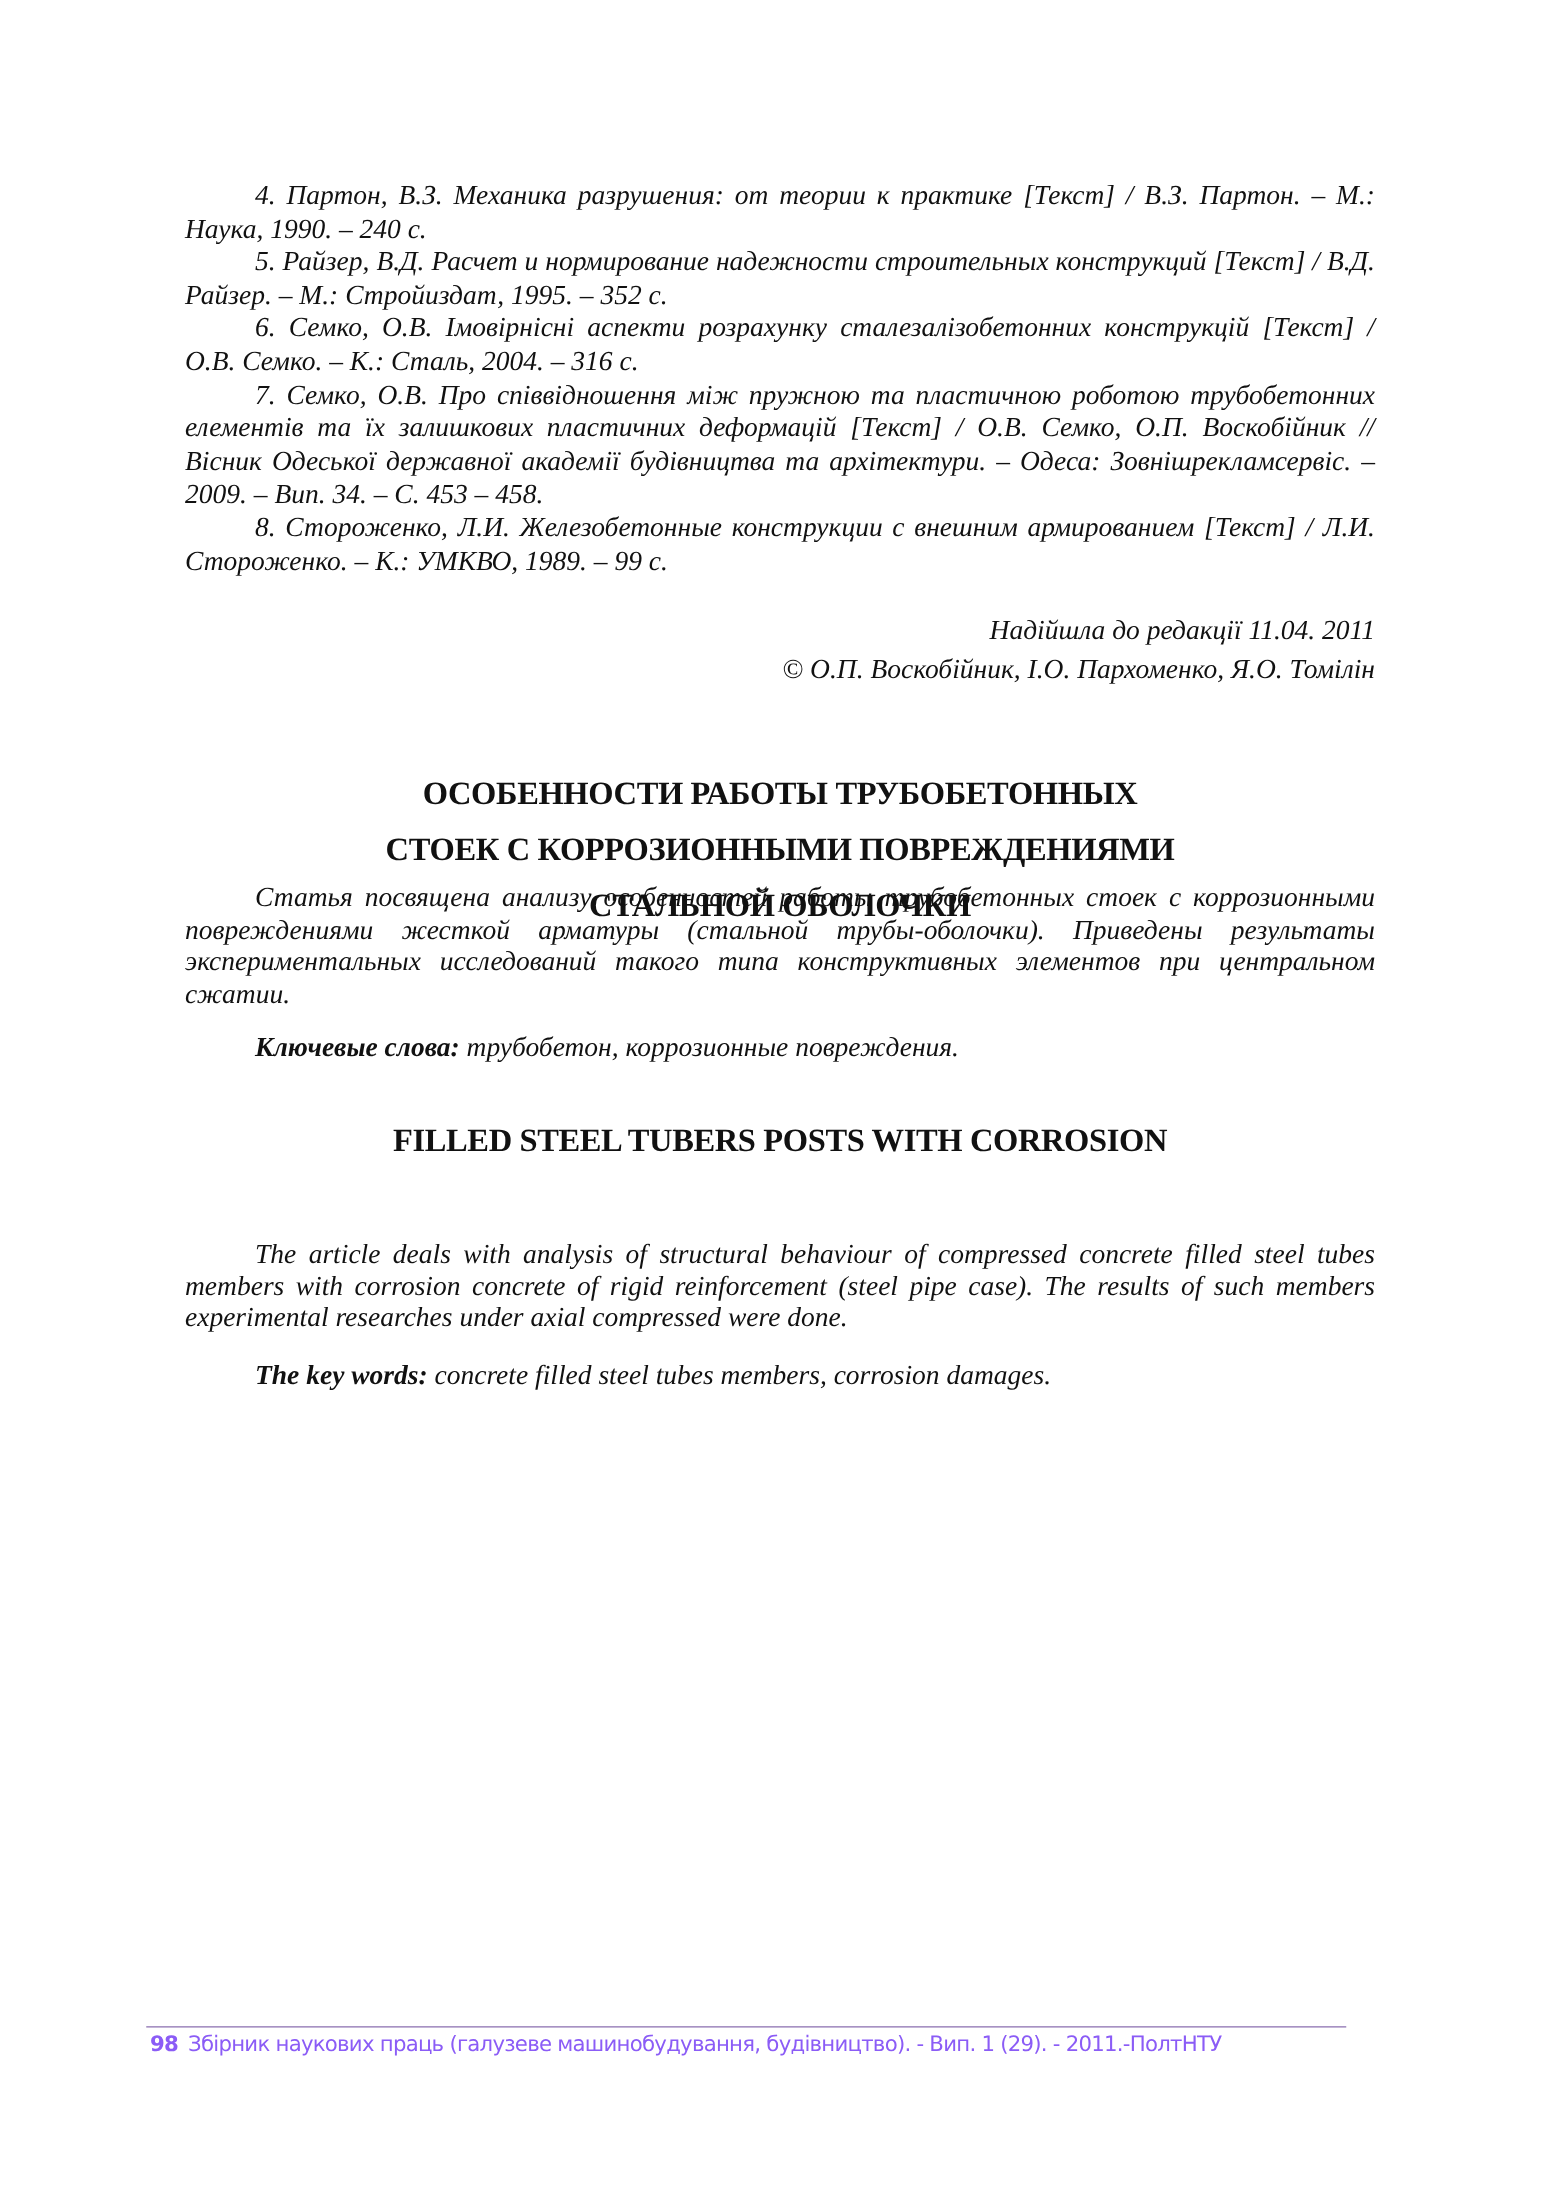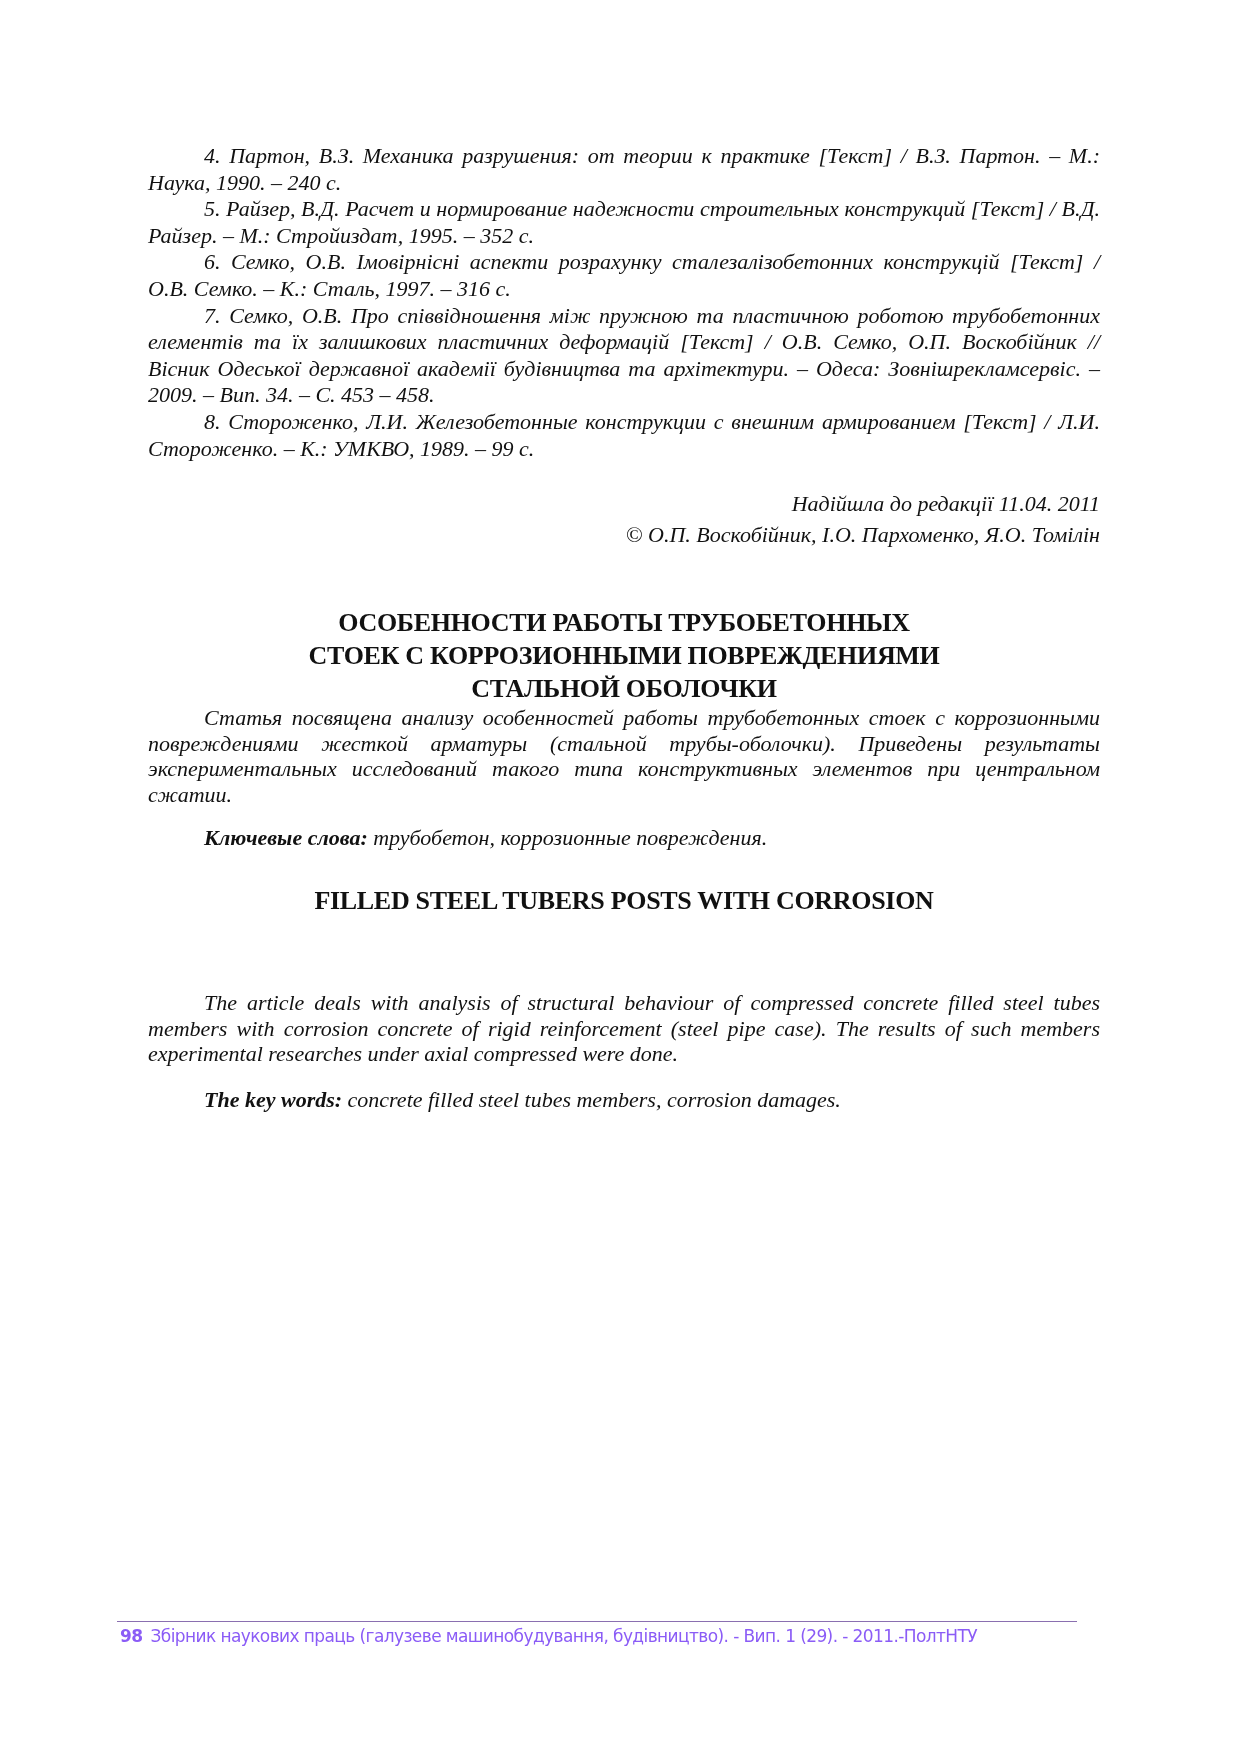--- a/index.html
+++ b/index.html
@@ -2,21 +2,21 @@
 <html><head>
 <meta charset="utf-8">
 <style>
   html, body { margin: 0; padding: 0; background: #ffffff; }
   body { width: 1240px; height: 1754px; position: relative; overflow: hidden; color: #111; }
   .page { position: absolute; left: 0; top: 0; width: 1240px; height: 1754px; }
   .col { position: absolute; left: 148px; width: 952px; font-family: "Liberation Serif", serif; }
   .refs { top: 143px; font-style: italic; font-size: 22px; line-height: 26.6px; }
   .ref { text-align: justify; text-indent: 56px; margin: 0; }
   .received { top: 488px; font-style: italic; font-size: 22px; line-height: 31px; text-align: right; }
-  .title { text-align: center; font-weight: bold; font-size: 26px; line-height: 29px; margin: 4px; letter-spacing: -0.3px; }
+  .title { text-align: center; font-weight: bold; font-size: 26px; line-height: 29px; margin: 16px; letter-spacing: -0.3px; }
   .title-ru { top: 604px; }
   .abstract { font-style: italic; font-size: 22px; line-height: 25.6px; text-align: justify; text-indent: 56px; margin: 0; }
   .abs-ru { top: 705px; }
   .kw { font-style: italic; font-size: 22px; line-height: 26px; text-indent: 56px; margin: 0; }
   .kw b { font-style: italic; font-weight: bold; }
   .kw-ru { top: 825px; }
   .title-en { top: 882px; }
   .abs-en { top: 990px; }
   .kw-en { top: 1087px; }
   .footer-rule { position: absolute; left: 117px; top: 1621px; width: 960px; height: 1px; background: #8a6fb0; }
@@ -24,21 +24,21 @@
   .footer .pg { font-weight: bold; margin-right: 8px; }
 </style>
 </head>
 <body>
 
 <div class="page">
 
   <div class="col refs">
     <p class="ref">4. Партон, В.З. Механика разрушения: от теории к практике [Текст] / В.З. Партон. – М.: Наука, 1990. – 240 с.</p>
     <p class="ref">5. Райзер, В.Д. Расчет и нормирование надежности строительных конструкций [Текст] / В.Д. Райзер. – М.: Стройиздат, 1995. – 352 с.</p>
-    <p class="ref">6. Семко, О.В. Імовірнісні аспекти розрахунку сталезалізобетонних конструкцій [Текст] / О.В. Семко. – К.: Сталь, 1997. – 316 с.</p>
+    <p class="ref">6. Семко, О.В. Імовірнісні аспекти розрахунку сталезалізобетонних конструкцій [Текст] / О.В. Семко. – К.: Сталь, 2004. – 316 с.</p>
     <p class="ref">7. Семко, О.В. Про співвідношення між пружною та пластичною роботою трубобетонних елементів та їх залишкових пластичних деформацій [Текст] / О.В. Семко, О.П. Воскобійник // Вісник Одеської державної академії будівництва та архітектури. – Одеса: Зовнішрекламсервіс. – 2009. – Вип. 34. – С. 453 – 458.</p>
     <p class="ref">8. Стороженко, Л.И. Железобетонные конструкции с внешним армированием [Текст] / Л.И. Стороженко. – К.: УМКВО, 1989. – 99 с.</p>
   </div>
 
   <div class="col received">
     <div>Надійшла до редакції 11.04. 2011</div>
     <div>© О.П. Воскобійник, І.О. Пархоменко, Я.О. Томілін</div>
   </div>
 
   <div class="col title-ru">

